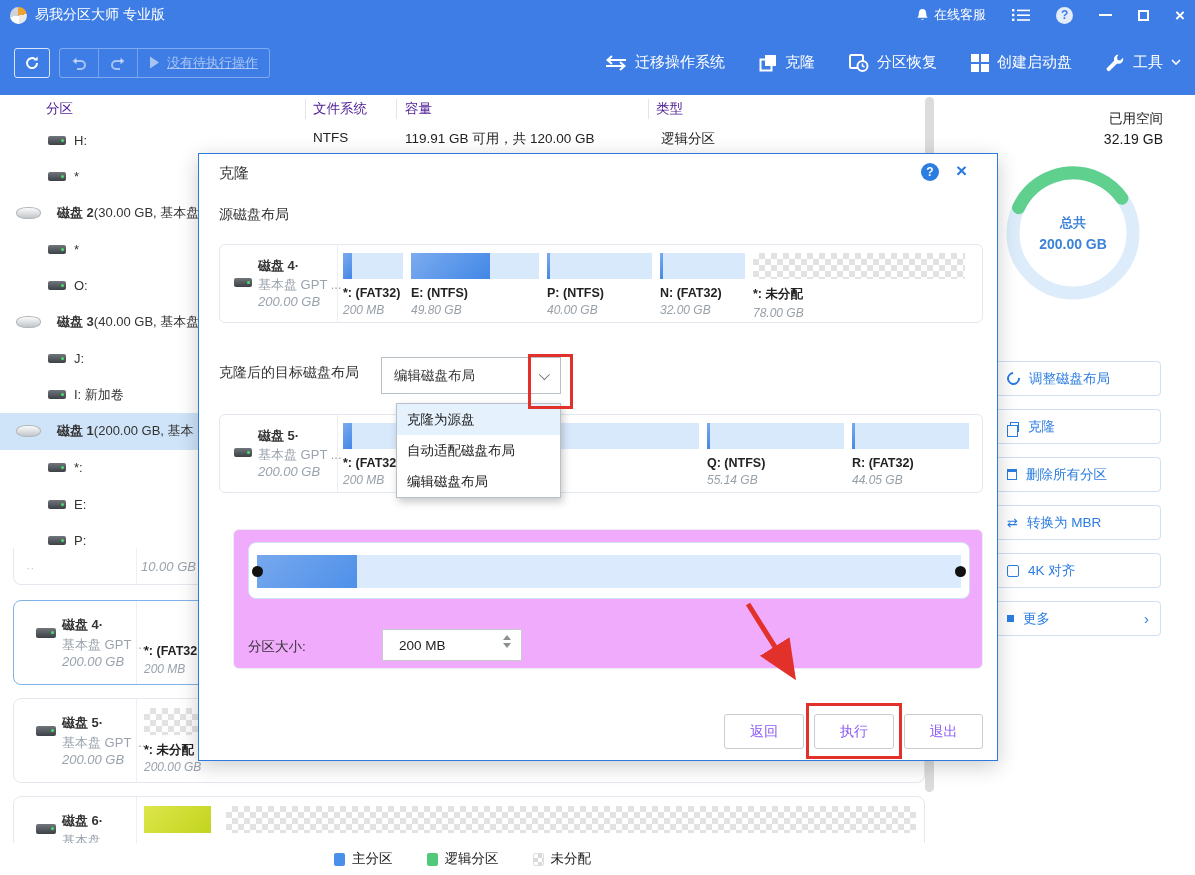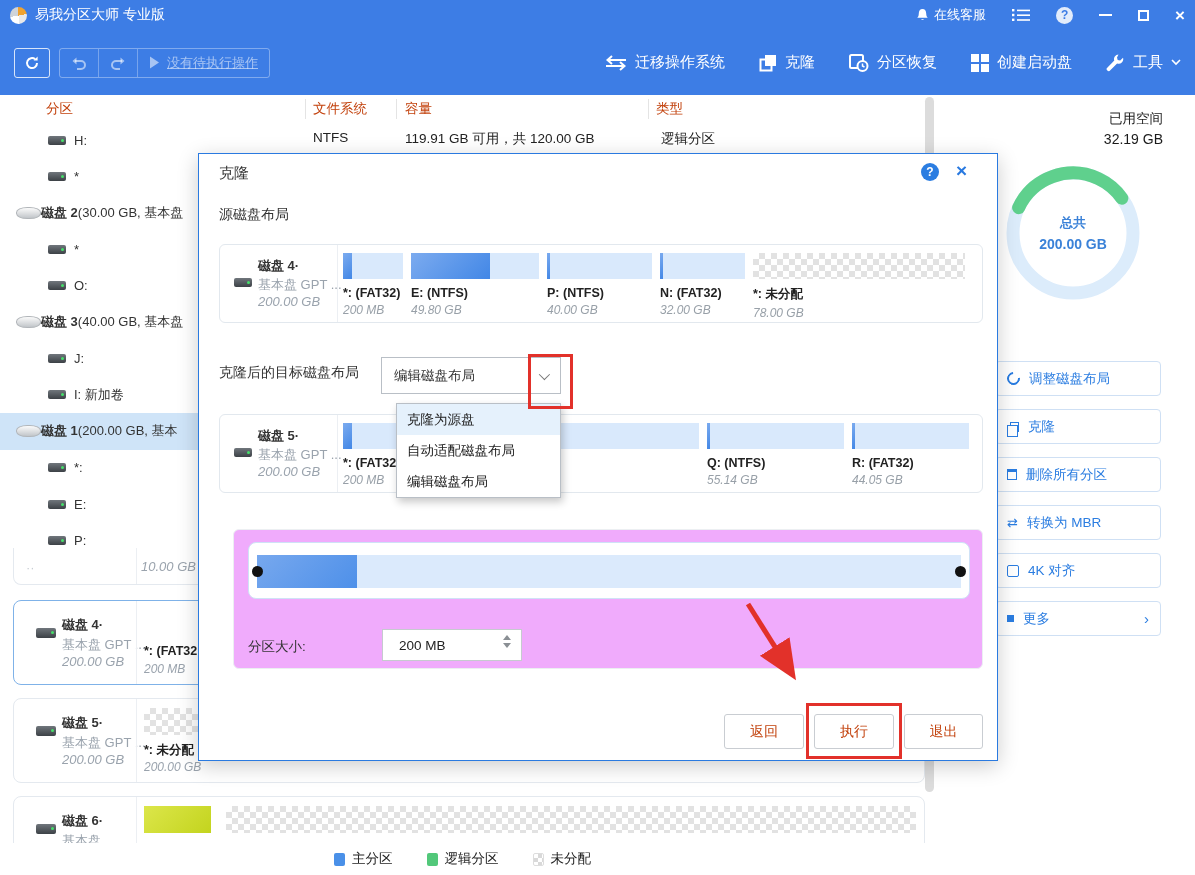--- a/index.html
+++ b/index.html
@@ -30,33 +30,33 @@
   .grp-pending { height:30px; margin-left:9px; border:1px solid rgba(255,255,255,.35); border-radius:3px;
                  display:flex; align-items:center; color:rgba(255,255,255,.55); }
   .grp-cell { padding:0 11px; height:100%; display:flex; align-items:center; }
   .grp-cell + .grp-cell { border-left:1px solid rgba(255,255,255,.3); }
   .pending-label { font-size:13px; margin-left:7px;text-decoration:underline; }
   .nav { margin-left:auto; display:flex; align-items:center; gap:34px; color:#fff; font-size:15px; }
   .nav-item { display:flex; align-items:center; gap:8px; }
 
   
   .thead { position:absolute; top:95px; left:0; width:925px; height:28px; background:#fff; }
-  .thead span { position:absolute; top:5px; font-size:13.5px; color:#c2410c; }
+  .thead span { position:absolute; top:5px; font-size:13.5px; color:#4c1d95; }
   .sep { position:absolute; top:4px; width:1px; height:20px; background:#e4e4e4; }
   .trow { position:absolute; top:123px; left:0; width:925px; height:32px; }
   .trow span { position:absolute; top:7px; font-size:13.5px; color:#222; }
 
   
   .tree { position:absolute; top:122px; left:0; width:925px; }
   .tree-row { height:36.4px; display:flex; align-items:center; }
   .tree-row.sel { background:#cfe4f8; }
   .tree-row.disk { padding-left:16px; }
   .tree-row.part { padding-left:48px; }
   .t-label { margin-left:8px; }
-  .t-name { margin-left:0; font-weight:bold; }
+  .t-name { margin-left:16px; font-weight:bold; }
   .icon-hdd { width:25px; height:12px; border-radius:45%;
               background:linear-gradient(#fbfbfb,#c2c6ca); border:1px solid #b2b6ba; flex:0 0 auto; }
   .icon-part { width:18px; height:9px; border-radius:2px; position:relative; flex:0 0 auto;
                background:linear-gradient(#70767c,#3c4146); }
   .icon-part::after { content:""; position:absolute; right:2px; top:3px; width:3px; height:3px;
                       border-radius:50%; background:#45e06a; }
 
   
   .partial-card { position:absolute; left:13px; top:548px; width:912px; height:37px; background:#fff;
                   border:1px solid #e4e9ef; border-top:none; border-radius:0 0 8px 8px; }
@@ -163,21 +163,21 @@
   .handle.l { left:3px; } .handle.r { right:3px; }
   .psize-label { position:absolute; left:14px; top:108px; font-size:13.5px; }
   .spinner { position:absolute; left:148px; top:99px; width:140px; height:32px; border:1px solid #c6cacf; background:#fff; }
   .spinner input { position:absolute; left:0; top:0; width:100%; height:100%; border:none; outline:none;
                    padding-left:16px; font-size:13.5px; font-family:inherit; color:#222; background:transparent; }
   .spin-arrows { position:absolute; right:10px; top:5px; display:flex; flex-direction:column; gap:3px; }
   .tri-up { width:0; height:0; border-left:4px solid transparent; border-right:4px solid transparent; border-bottom:5px solid #8a8f94; }
   .tri-dn { width:0; height:0; border-left:4px solid transparent; border-right:4px solid transparent; border-top:5px solid #8a8f94; }
 
   .dlg-btn { position:absolute; top:560px; height:35px; background:#fff; border:1px solid #c9cdd2; border-radius:3px;
-             font-size:14px; color:#c2410c; display:flex; align-items:center; justify-content:center; }
+             font-size:14px; color:#8b5cf6; display:flex; align-items:center; justify-content:center; }
   .btn-back { left:525px; width:80px; }
   .btn-exec { left:615px; width:80px; }
   .btn-exit { left:705px; width:79px; }
 
   .red-rect { position:absolute; border:3px solid #e2312a; z-index:50; }
   .rr-chevron { left:329px; top:200px; width:45px; height:55px; }
   .rr-exec { left:607px; top:549px; width:96px; height:56px; }
   .arrow-svg { position:absolute; left:535px; top:442px; z-index:60; pointer-events:none; }
 </style>
 </head>

